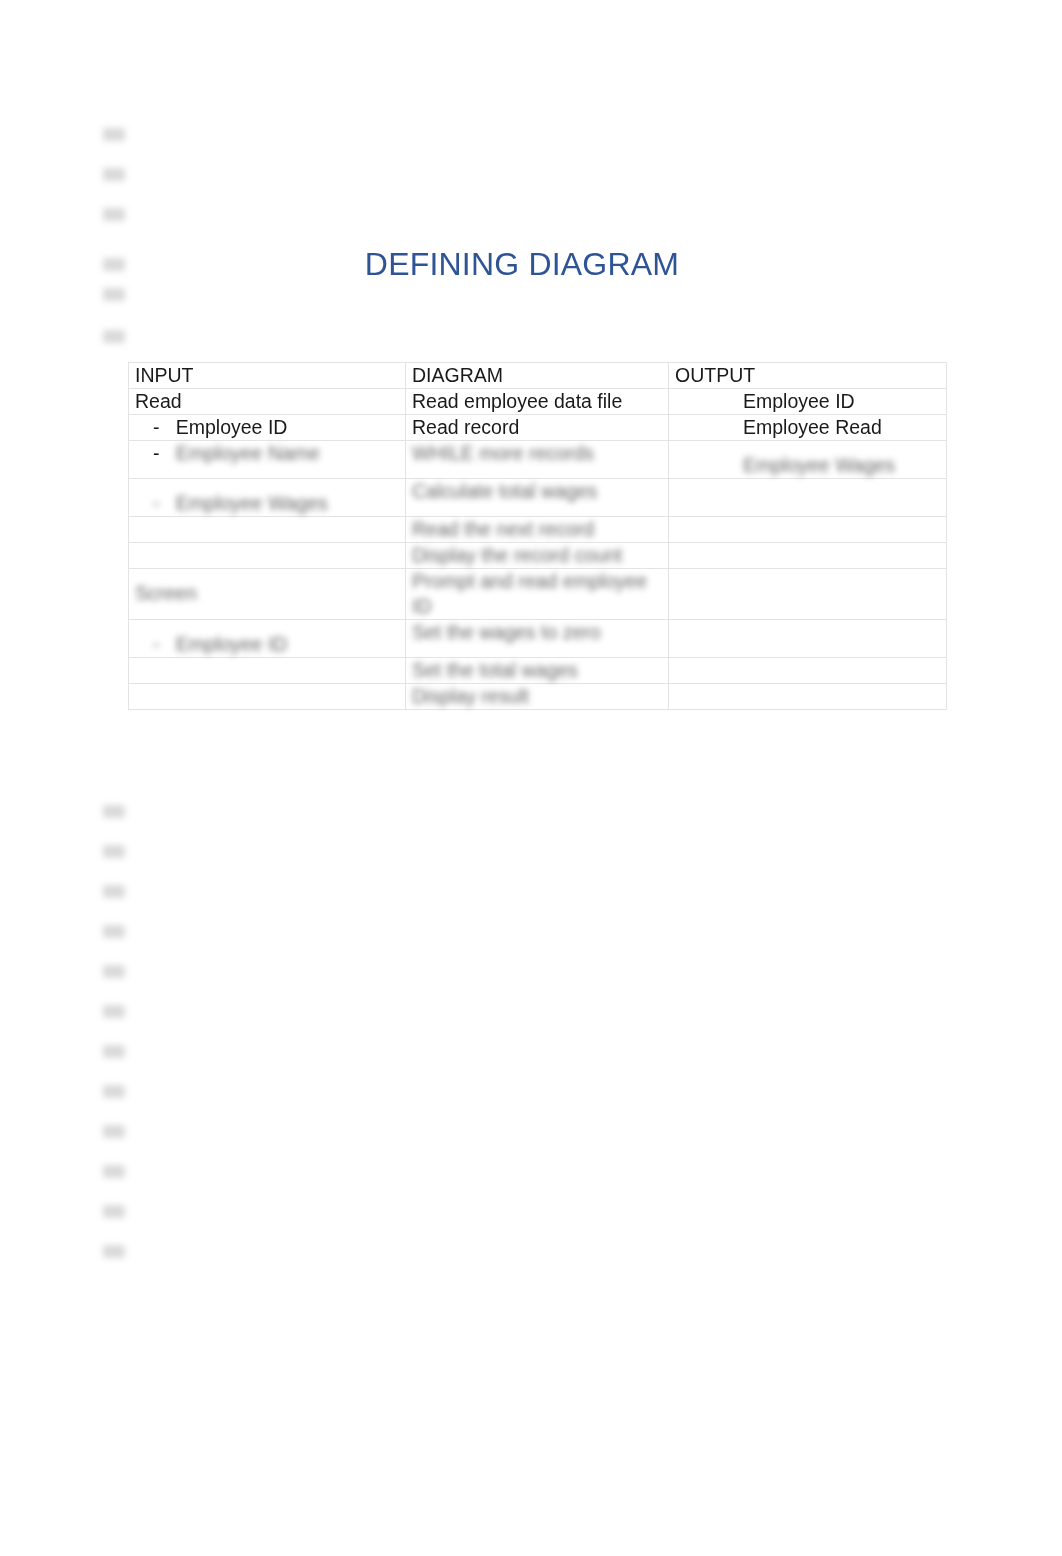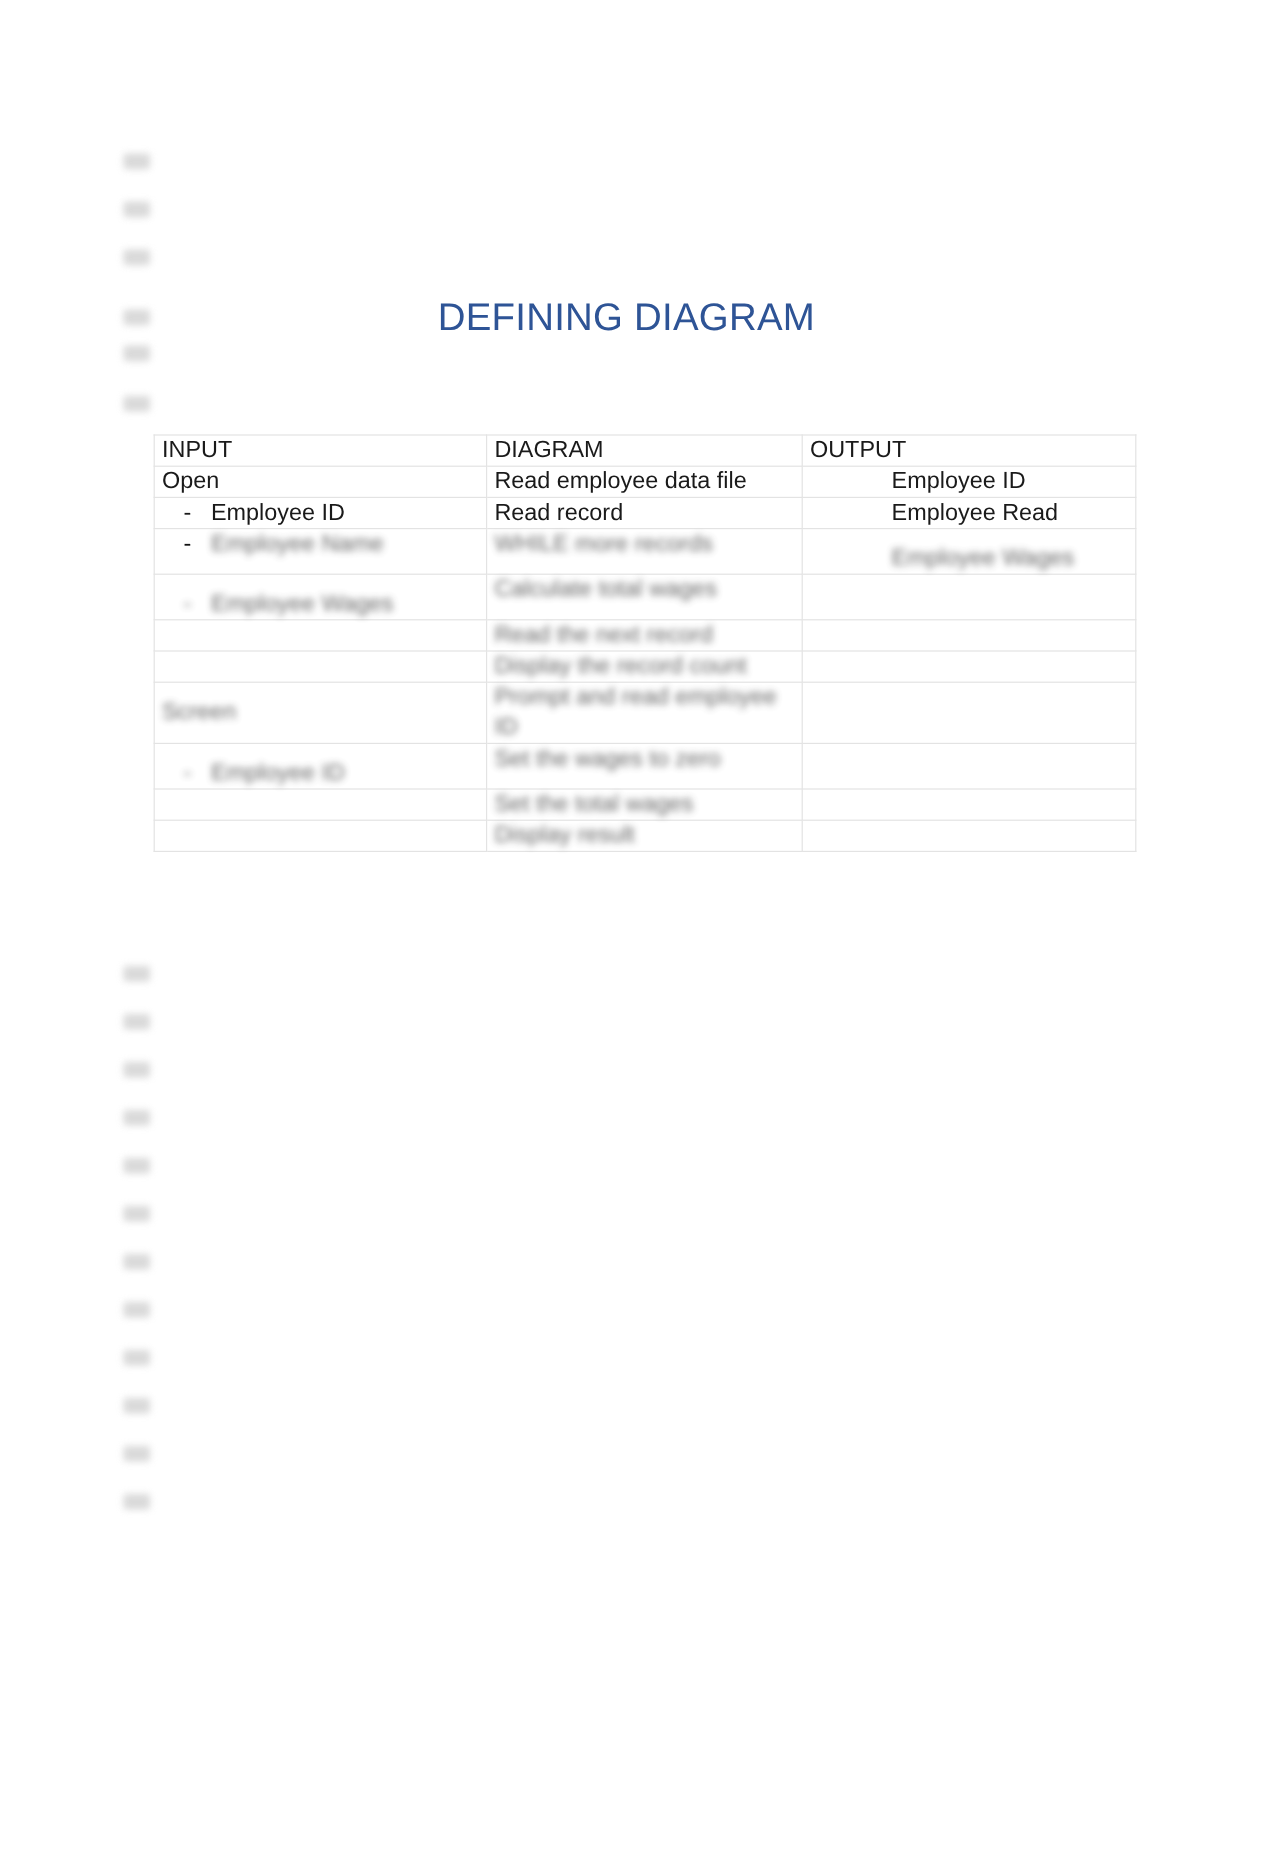--- a/index.html
+++ b/index.html
@@ -151,21 +151,21 @@
         <td>
           <span class="cell-line">DIAGRAM</span>
         </td>
         <td>
           <span class="cell-line">OUTPUT</span>
         </td>
       </tr>
 
       <tr>
         <td>
-          <span class="cell-line">Open</span>
+          <span class="cell-line">Read</span>
         </td>
         <td>
           <span>Read employee data file</span>
         </td>
         <td>
           <span class="cell-line out-indent">Employee ID</span>
         </td>
       </tr>
 
       <tr>

